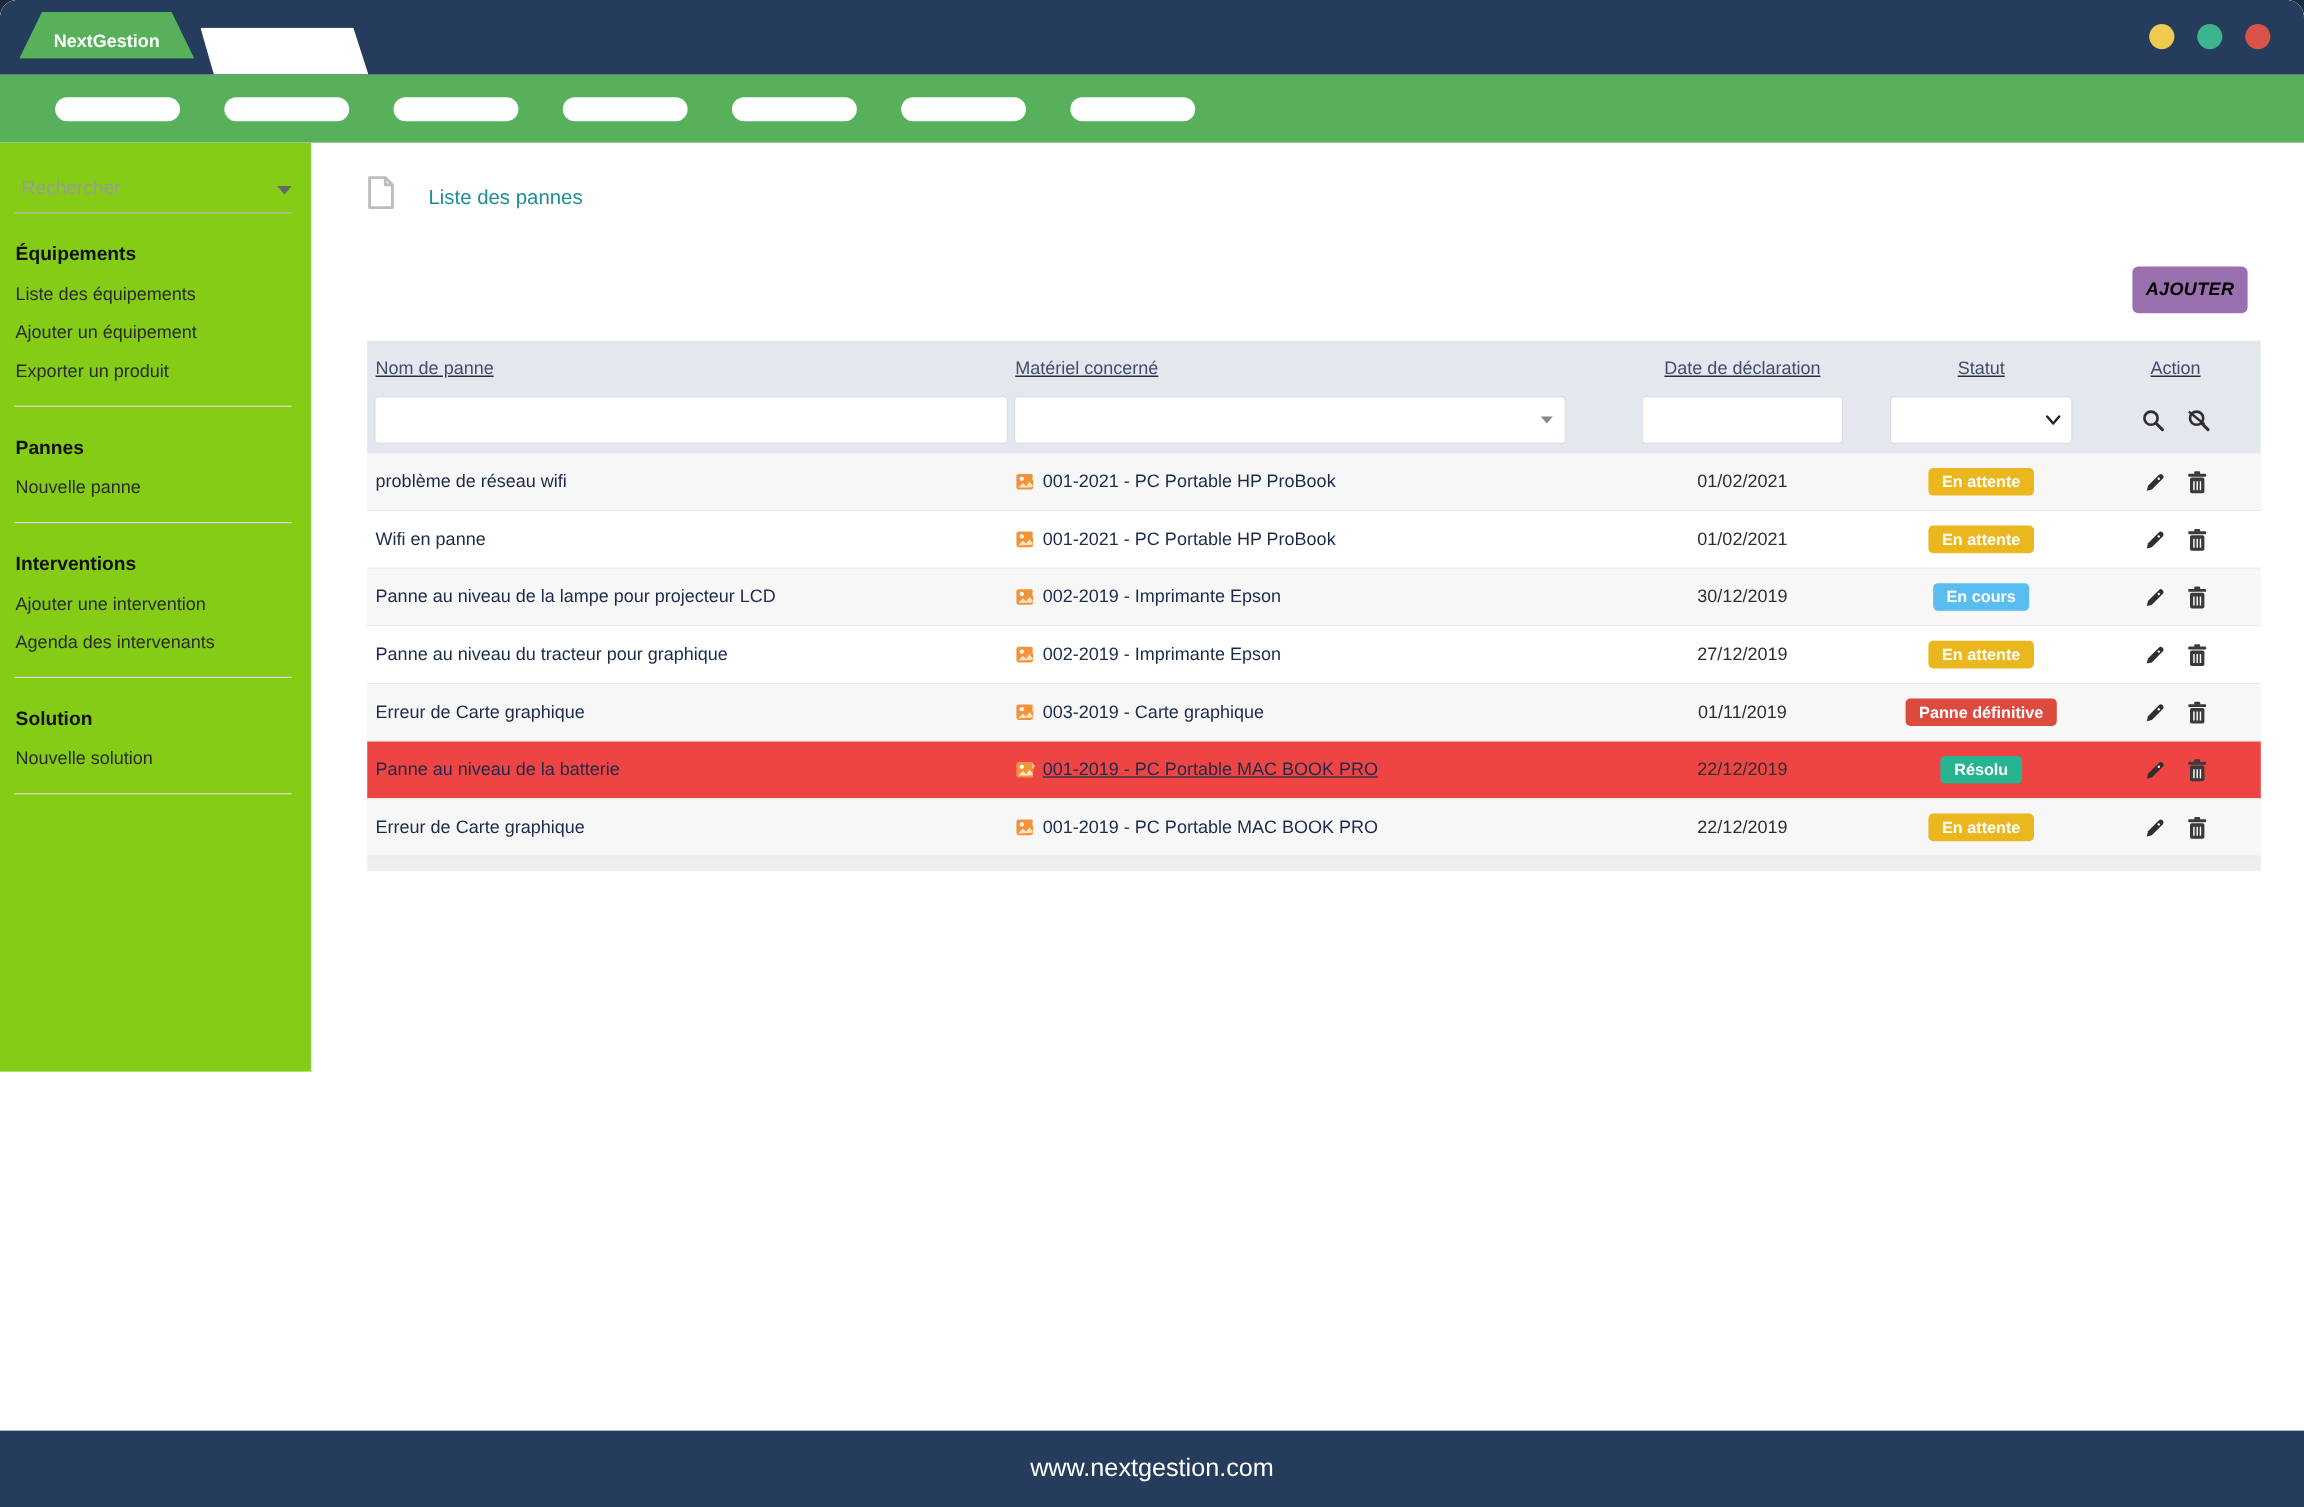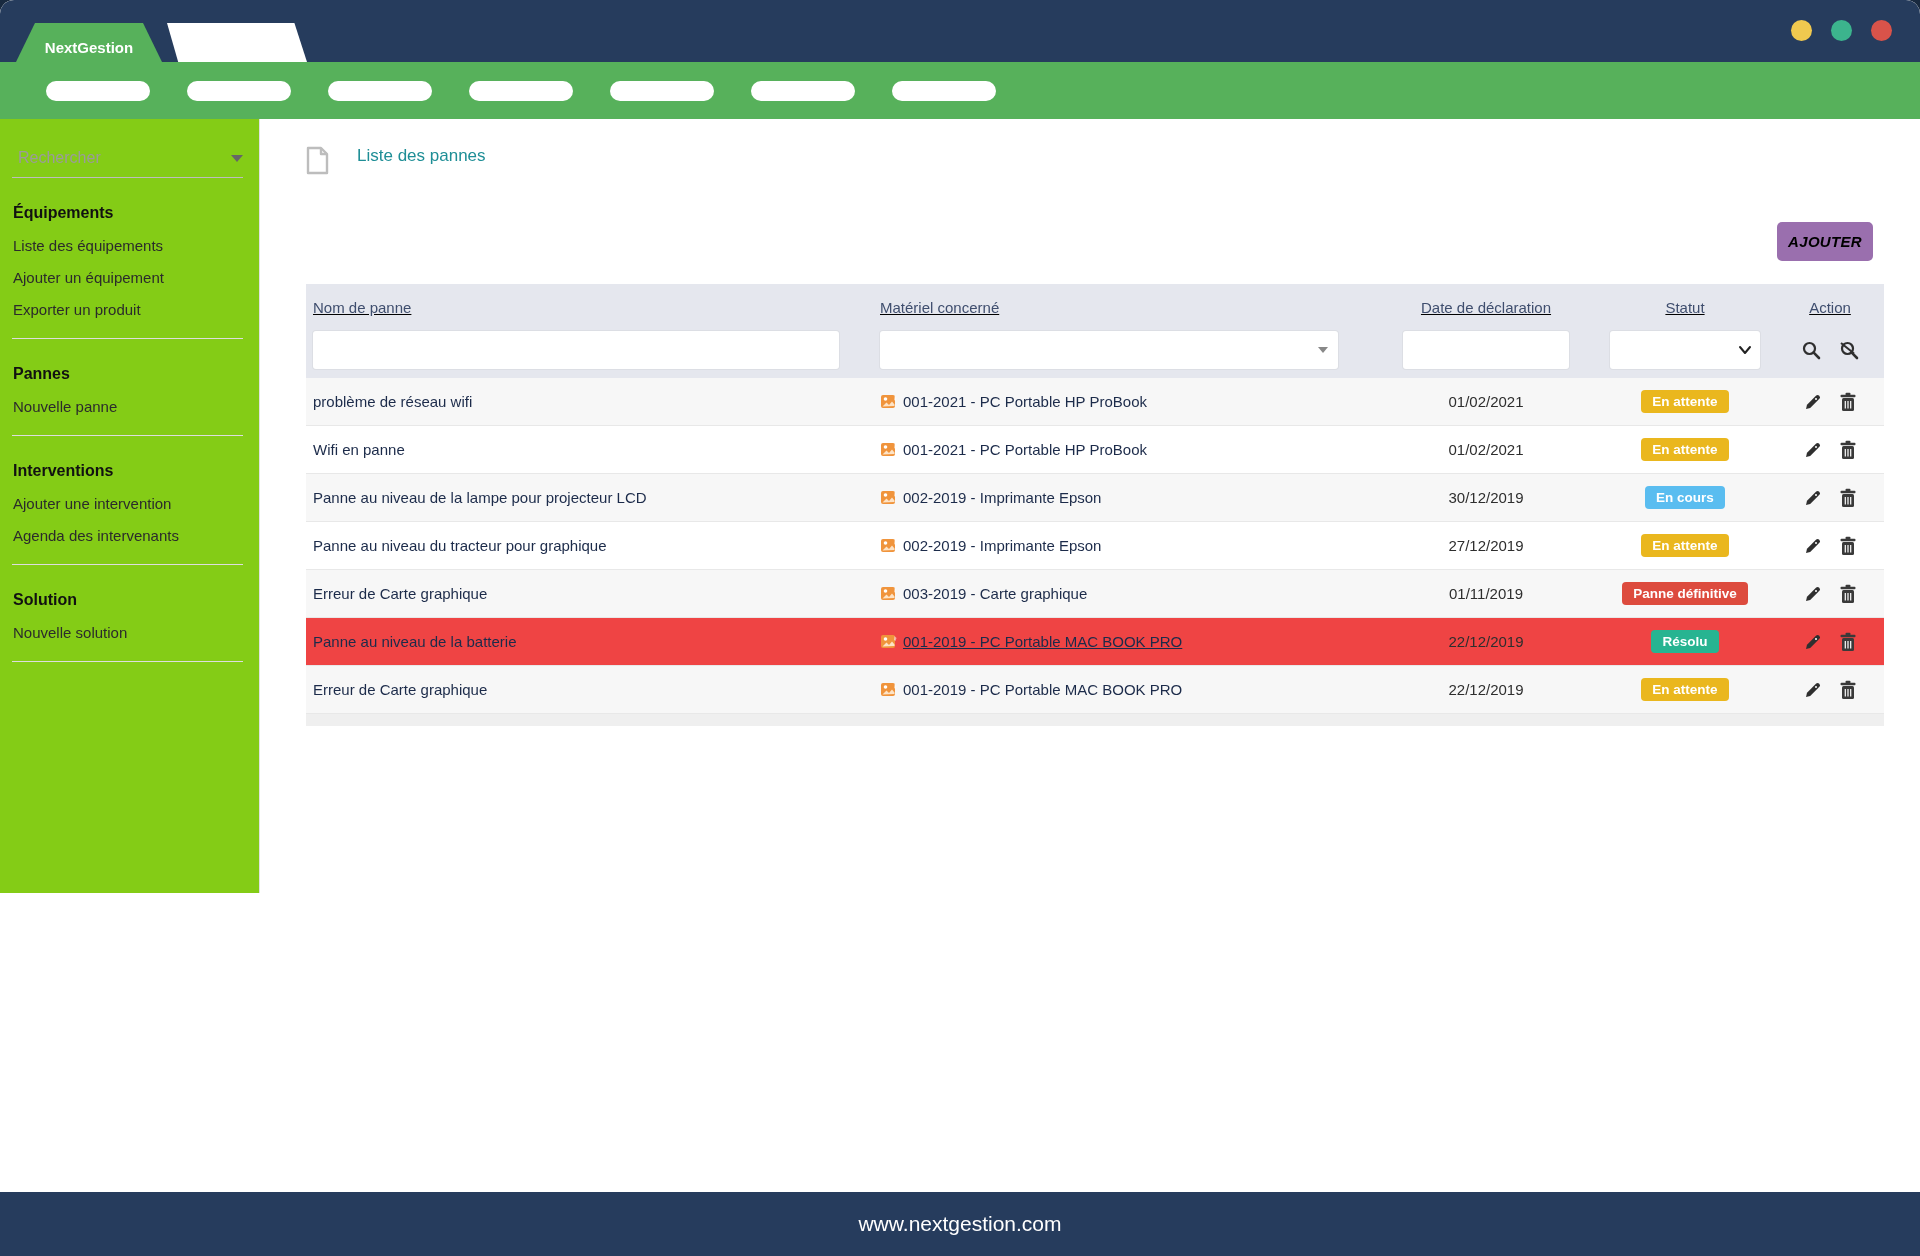--- a/index.html
+++ b/index.html
@@ -2,21 +2,21 @@
 <html><head>
 <meta charset="utf-8">
 <style>
   * { margin:0; padding:0; box-sizing:border-box; }
   html,body { width:1920px; height:1256px; }
   body { background:#18293f; font-family:"Liberation Sans", sans-serif; }
   .app { width:1920px; height:1256px; display:flex; flex-direction:column; background:#fff; border-radius:14px 14px 0 0; overflow:hidden; }
 
   
   .topbar { height:62px; background:#263c5d; position:relative; border-radius:14px 14px 0 0; flex:0 0 auto; }
-  .brand-tab { position:absolute; left:16px; top:23px; width:146px; height:39px; background:#57b15b;
+  .brand-tab { position:absolute; left:16px; top:10px; width:146px; height:39px; background:#57b15b;
     clip-path:polygon(13% 0, 87% 0, 100% 100%, 0 100%); display:flex; align-items:center; justify-content:center; padding-top:10px; cursor:pointer; }
   .brand-tab span { color:#fff; font-size:15px; font-weight:bold; }
   .blank-tab { position:absolute; left:167px; top:23px; width:140px; height:39px; background:#fff;
     clip-path:polygon(0 0, 91% 0, 100% 100%, 8% 100%); cursor:pointer; }
   .win-dots { position:absolute; right:28px; top:20px; display:flex; gap:19px; }
   .dot { width:21px; height:21px; border-radius:50%; cursor:pointer; }
 
   
   .greenbar { height:57px; background:#57b15b; display:flex; align-items:center; gap:37px; padding-left:46px; flex:0 0 auto; }
   .pill { width:104px; height:20px; background:#fff; border-radius:10px; cursor:pointer; }
@@ -29,33 +29,33 @@
   .search-row { margin:0 16px 0 12px; border-bottom:1px solid #bdbdbd; display:flex; align-items:center; padding:6px 4px 10px 6px; }
   .search-row input { flex:1; border:none; outline:none; background:transparent; font-size:16px; color:#333; font-family:"Liberation Sans",sans-serif; }
   .search-row input::placeholder { color:#9b9b9b; }
   .caret-down { width:0; height:0; border-left:6px solid transparent; border-right:6px solid transparent; border-top:7px solid #666; margin-left:6px; }
   .side-heading { font-size:16px; font-weight:bold; color:#111; margin:26px 0 0 13px; }
   .side-item { font-size:15px; color:#2b2b2b; margin:15px 0 0 13px; cursor:pointer; }
   .side-divider { border:none; border-top:1px solid #ddd; margin:20px 16px 0 12px; }
 
   
   .main { flex:1 1 auto; position:relative; }
-  .page-title-row { position:absolute; top:27px; left:46px; display:flex; align-items:flex-start; gap:28px; }
+  .page-title-row { position:absolute; top:27px; left:46px; display:flex; align-items:flex-end; gap:28px; }
   .doc-icon svg { display:block; }
   .page-title { color:#1e8e96; font-size:17px; }
   .add-btn { position:absolute; top:103px; right:47px; width:96px; height:39px; background:#9a6fae; color:#000000;
     font-size:15px; font-weight:bold; border:none; border-radius:5px; cursor:pointer; font-family:"Liberation Sans",sans-serif; letter-spacing:.3px;font-style:italic; }
 
   .table-wrap { position:absolute; top:165px; left:46px; right:36px; }
   .thead { background:#e5e7ee; padding:9px 0 0 0; }
   .hrow { display:flex; height:29px; align-items:center;text-decoration:underline; }
   .hcell { color:#3f4e6e; font-size:15px; }
   .frow { display:flex; align-items:center; height:56px; }
   .c-name { width:540px; padding-left:7px; }
-  .c-mat { width:498px;margin-left:34px; }
+  .c-mat { width:498px; }
   .c-date { width:216px; text-align:center; }
   .c-status { width:182px; display:flex; justify-content:center; }
   .c-action { flex:1; display:flex; justify-content:center; gap:16px; align-items:center; }
 
   .f-input { height:38px; border:none; border-radius:3px; background:#fff; outline:none; font-size:15px; padding:0 8px; font-family:"Liberation Sans",sans-serif; box-shadow:0 0 0 1px #dcdee4; }
   .f-name { width:526px; margin-left:0; }
   .f-mat { width:458px; height:38px; background:#fff; border-radius:3px; box-shadow:0 0 0 1px #dcdee4; position:relative; cursor:pointer; }
   .f-mat .tri { position:absolute; right:10px; top:16px; width:0; height:0; border-left:5px solid transparent; border-right:5px solid transparent; border-top:6px solid #888; }
   .f-date { width:166px; }
   .f-status { width:150px; height:38px; background:#fff; border-radius:3px; box-shadow:0 0 0 1px #dcdee4; position:relative; cursor:pointer; }

